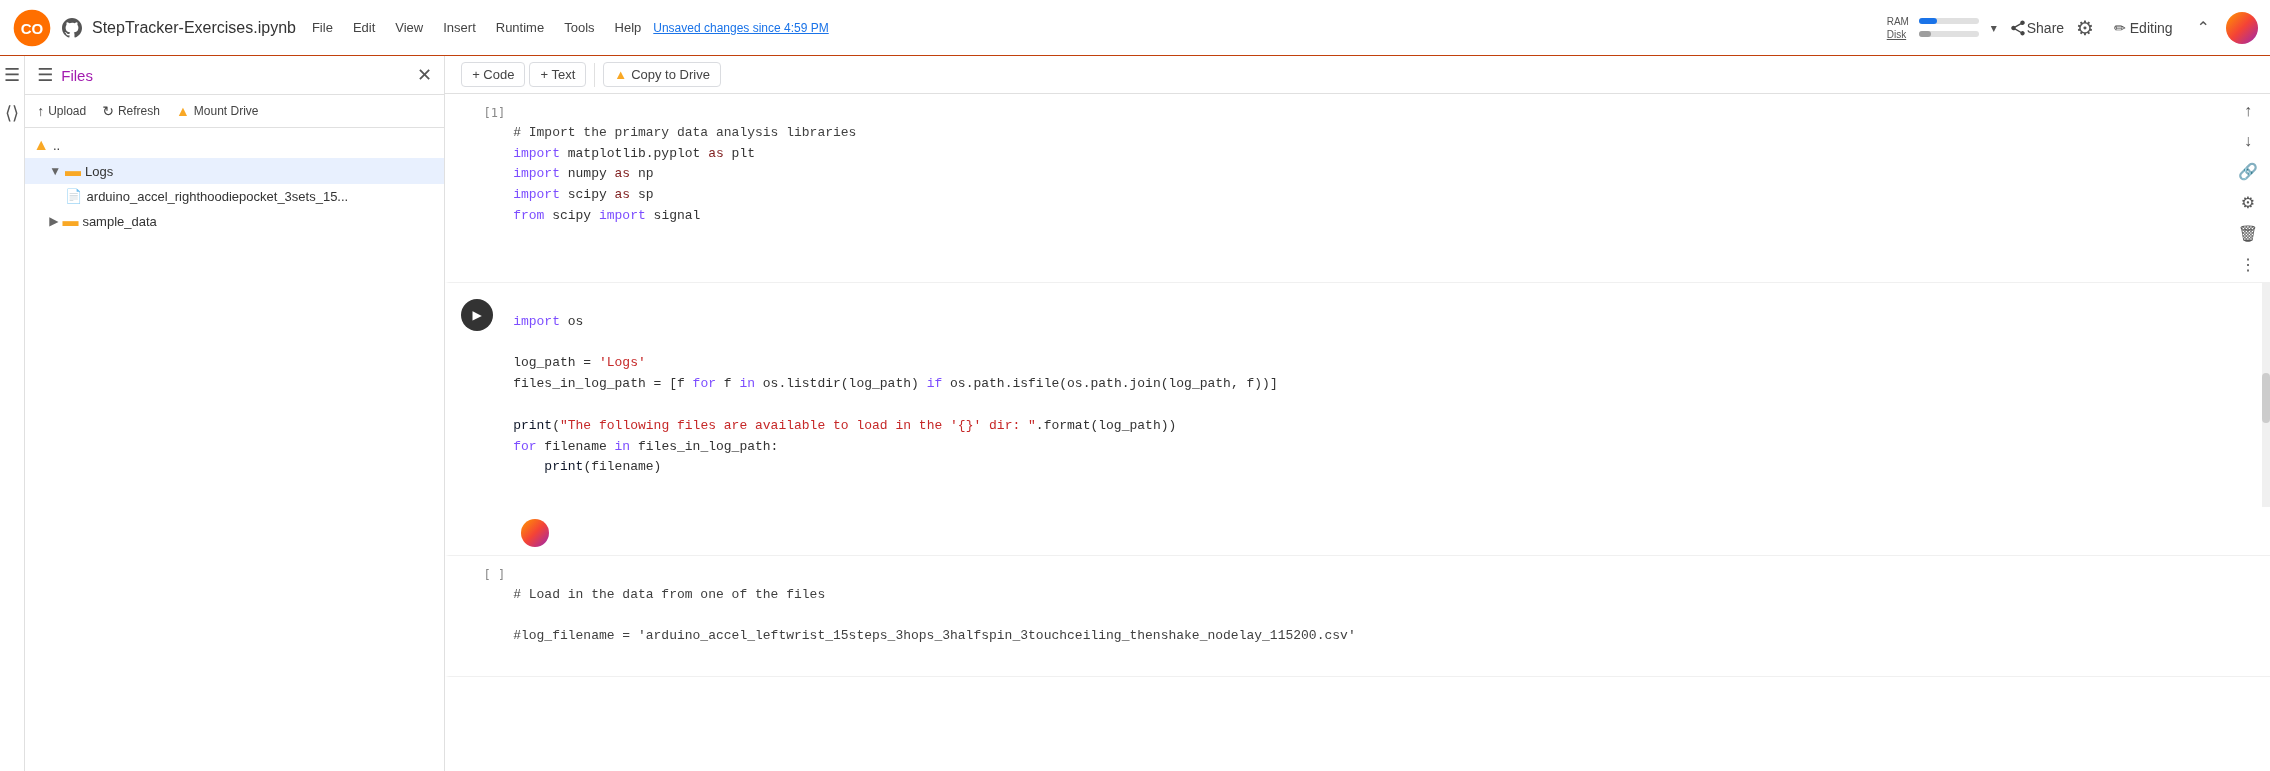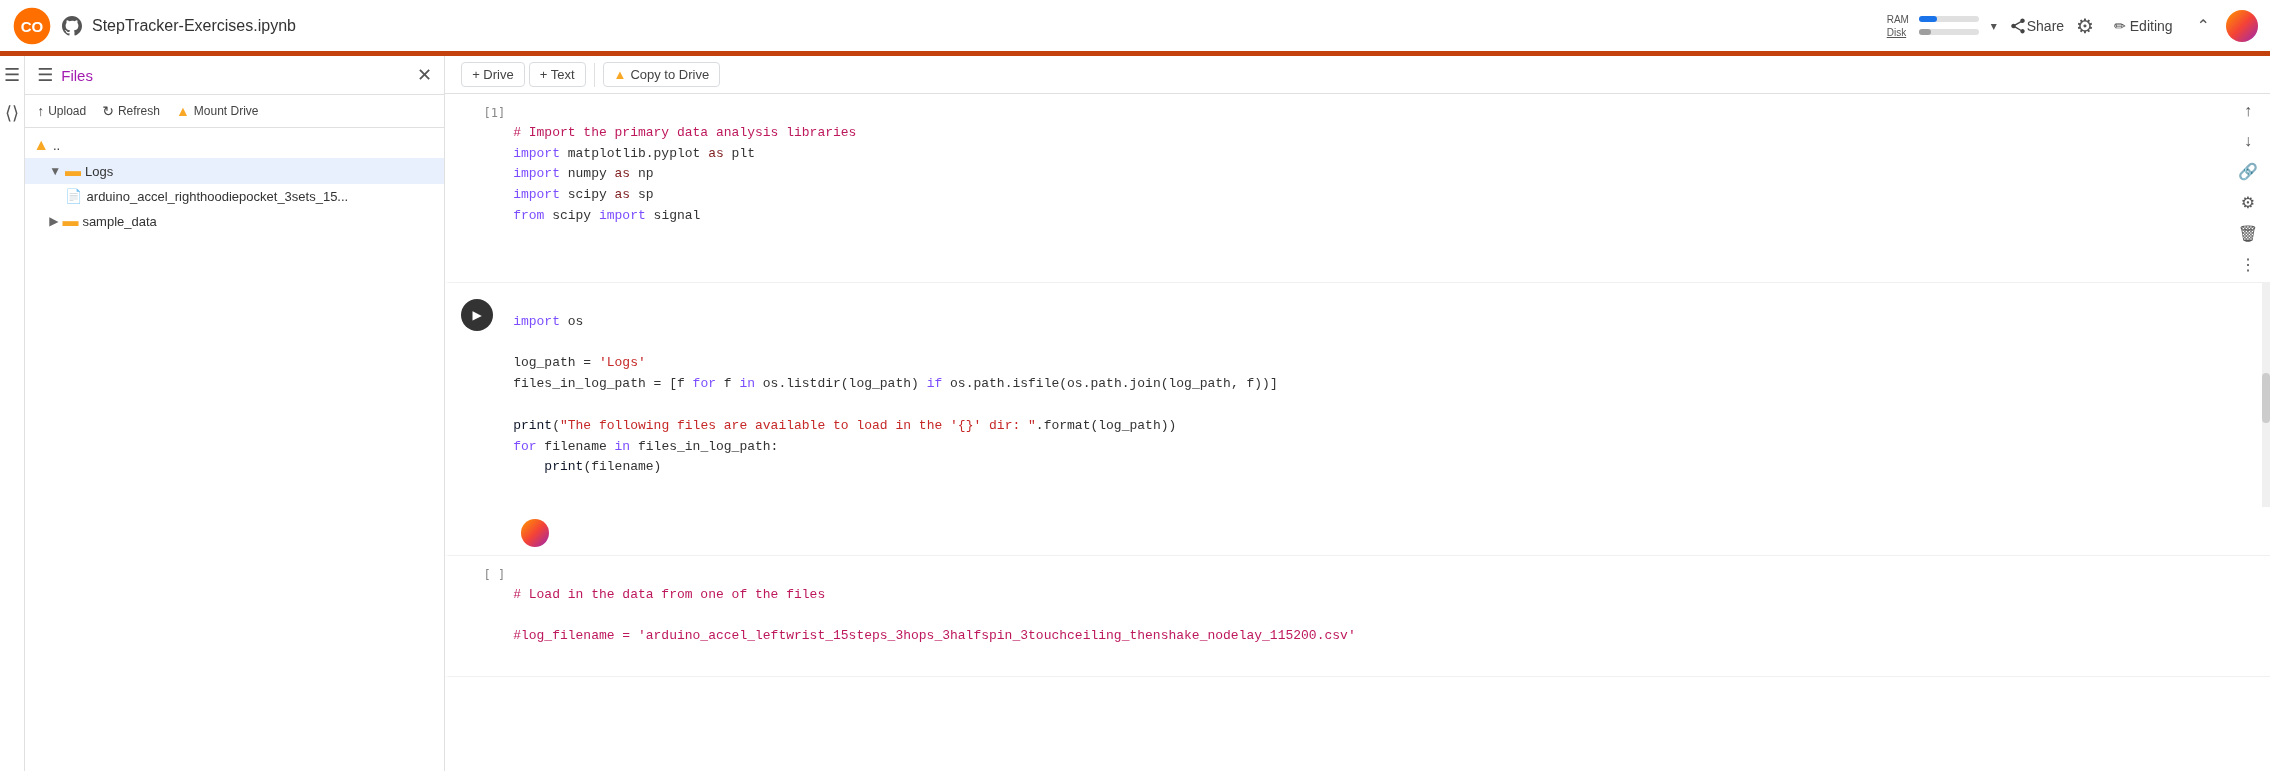--- a/index.html
+++ b/index.html
@@ -4,21 +4,21 @@
   <style>
     * { box-sizing: border-box; margin: 0; padding: 0; }
     body { font-family: Arial, sans-serif; background: #fff; height: 771px; overflow: hidden; display: flex; flex-direction: column; }
 
     
     #topbar {
       display: flex;
       align-items: center;
       height: 56px;
       padding: 0 12px;
-      border-bottom: 5px solid #c2410c;
+      border-bottom: 1px solid #c2410c;
       gap: 8px;
     }
     #logo {
       width: 40px;
       height: 40px;
       flex-shrink: 0;
     }
     #notebook-title {
       font-size: 16px;
       color: #333;
@@ -323,21 +323,21 @@
       border-radius: 50%;
       background: linear-gradient(135deg, #ff9800 0%, #f44336 50%, #9c27b0 100%);
       flex-shrink: 0;
       margin-right: 8px;
       margin-top: 4px;
     }
 
     
     .kw-purple { color: #7c4dff; } 
     .kw-blue { color: #7f1d1d; } 
-    .kw-comment { color: #be185d; }
+    .kw-comment { color: #404040; }
     .plain { color: #333; }
     .kw-str { color: #c62828; }
     .kw-builtin { color: #0f172a; }
 
     
     #cells-container::-webkit-scrollbar { width: 8px; }
     #cells-container::-webkit-scrollbar-thumb { background: #ccc; border-radius: 4px; }
   </style>
 </head>
 <body>
@@ -348,20 +348,30 @@
     <circle cx="24" cy="24" r="22" fill="#FF6F00"></circle>
     <text x="24" y="31" text-anchor="middle" font-size="18" font-weight="bold" fill="#fff" font-family="Arial">CO</text>
   </svg>
 
   <svg width="24" height="24" viewBox="0 0 24 24" fill="#555" xmlns="http://www.w3.org/2000/svg">
     <path d="M12 2C6.477 2 2 6.484 2 12.021c0 4.428 2.865 8.184 6.839 9.505.5.092.682-.217.682-.483 0-.237-.009-.868-.014-1.703-2.782.605-3.369-1.342-3.369-1.342-.454-1.154-1.11-1.462-1.11-1.462-.908-.62.069-.608.069-.608 1.003.07 1.531 1.031 1.531 1.031.892 1.529 2.341 1.087 2.91.831.092-.647.35-1.087.636-1.338-2.22-.253-4.555-1.113-4.555-4.951 0-1.093.39-1.988 1.029-2.688-.103-.254-.446-1.272.098-2.65 0 0 .84-.269 2.75 1.025A9.564 9.564 0 0 1 12 6.844c.85.004 1.705.115 2.504.337 1.909-1.294 2.747-1.025 2.747-1.025.546 1.378.202 2.396.1 2.65.64.7 1.028 1.595 1.028 2.688 0 3.848-2.339 4.695-4.566 4.942.359.31.678.923.678 1.861 0 1.344-.012 2.428-.012 2.757 0 .268.18.579.688.481C19.138 20.2 22 16.447 22 12.021 22 6.484 17.522 2 12 2z"></path>
   </svg>
 
   <span id="notebook-title">StepTracker-Exercises.ipynb</span>
 
+  <div id="menu-bar">
+    <span class="menu-item">File</span>
+    <span class="menu-item">Edit</span>
+    <span class="menu-item">View</span>
+    <span class="menu-item">Insert</span>
+    <span class="menu-item">Runtime</span>
+    <span class="menu-item">Tools</span>
+    <span class="menu-item">Help</span>
+    <span id="unsaved-changes">Unsaved changes since 4:59 PM</span>
+  </div>
 
   <div id="topbar-right">
 
     <div id="ram-disk-widget">
       <div class="ram-disk-row">
         <span style="width:28px;">RAM</span>
         <div class="ram-disk-bar-bg">
           <div class="ram-disk-bar-fill" style="width: 30%;"></div>
         </div>
       </div>
@@ -446,21 +456,21 @@
         <span class="folder-icon">▬</span>
         <span>sample_data</span>
       </div>
     </div>
   </div>
 
   <div id="notebook-area">
 
     <div id="toolbar">
       <button class="toolbar-btn">
-        <span>+ Drive</span>
+        <span>+ Code</span>
       </button>
       <button class="toolbar-btn">
         <span>+ Text</span>
       </button>
       <div class="toolbar-sep"></div>
       <button class="toolbar-btn">
         <span style="color:#f9a825;">▲</span>
         <span>Copy to Drive</span>
       </button>
     </div>

